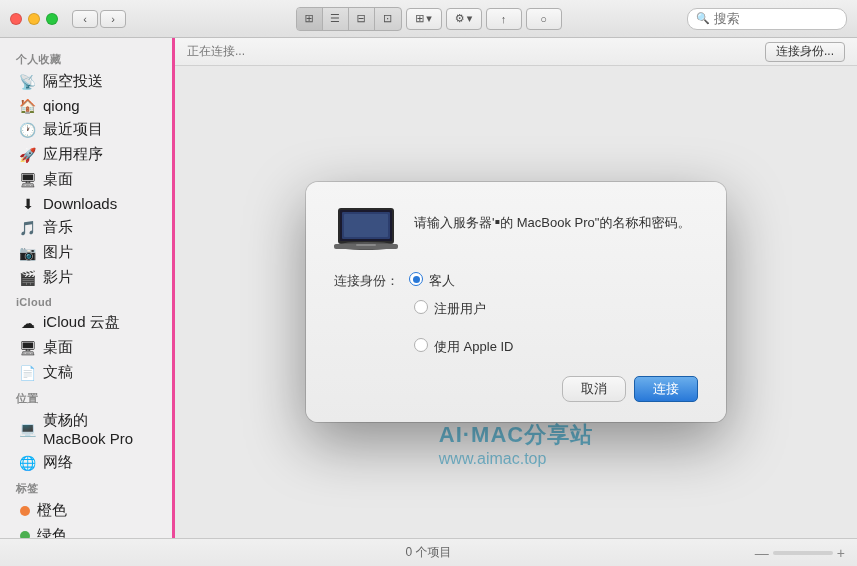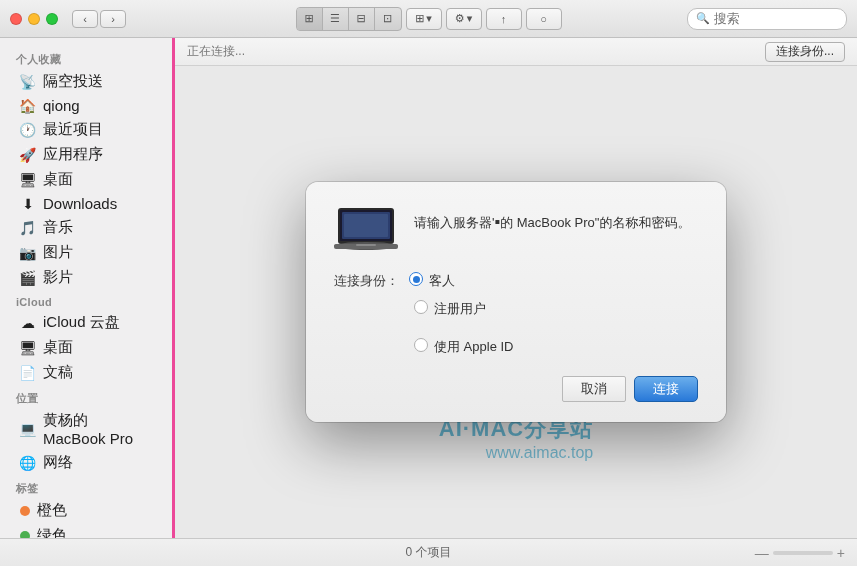--- a/index.html
+++ b/index.html
@@ -315,21 +315,21 @@
       justify-content: flex-end;
       gap: 8px;
       margin-top: 4px;
     }
 
     .btn-cancel {
       height: 26px;
       padding: 0 18px;
       background: linear-gradient(to bottom, #f8f8f8, #e8e8e8);
       border: 1px solid #b8b8b8;
-      border-radius: 2px;
+      border-radius: 8px;
       font-size: 13px;
       color: #333;
       cursor: pointer;
     }
 
     .btn-connect {
       height: 26px;
       padding: 0 18px;
       background: linear-gradient(to bottom, #6aaeec, #2878d8);
       border: 1px solid #1a5faa;
@@ -364,24 +364,24 @@
     .slider-track {
       width: 60px;
       height: 4px;
       background: #d0d0d0;
       border-radius: 2px;
       position: relative;
     }
 
     .watermark {
       position: absolute;
-      bottom: 76px;
+      bottom: 70px;
       left: 50%;
       transform: translateX(-50%);
-      text-align: right;
+      text-align: left;
       z-index: 5;
       pointer-events: none;
     }
 
     .watermark-line1 {
       font-size: 22px;
       font-weight: bold;
       color: rgba(0, 150, 200, 0.85);
       letter-spacing: 1px;
     }

